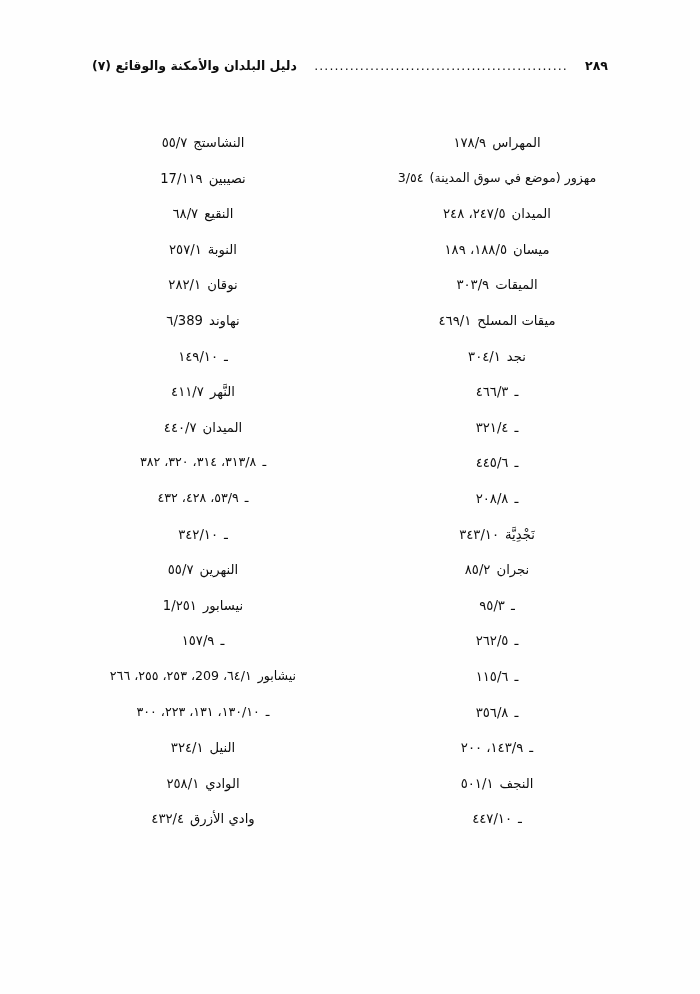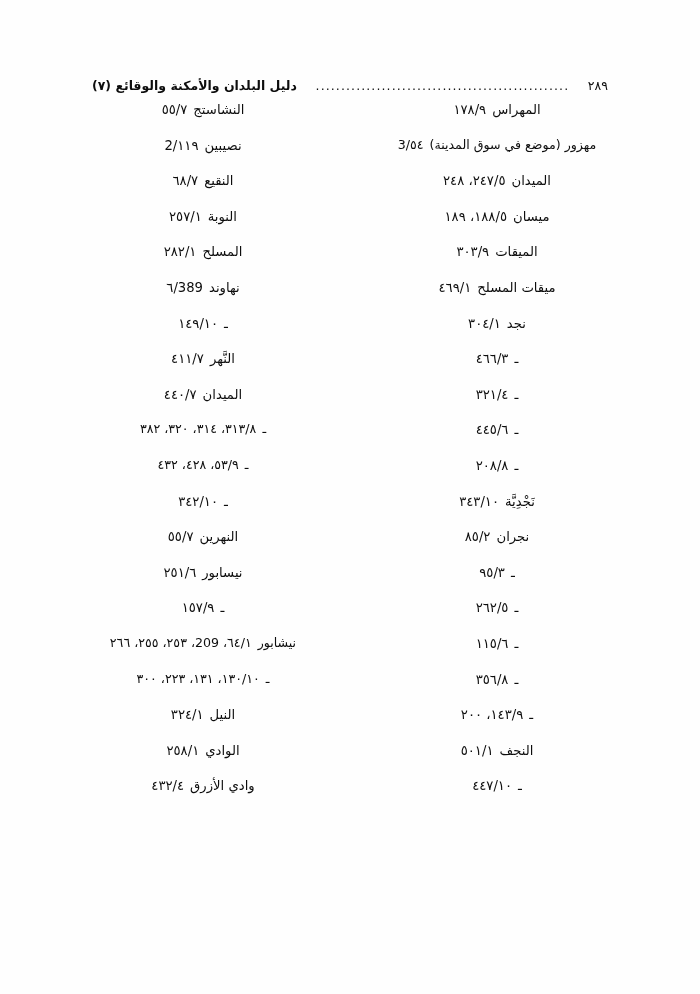--- a/index.html
+++ b/index.html
@@ -32,36 +32,35 @@
     justify-content: flex-start;
     font-size: 12.5px;
     font-weight: bold;
     letter-spacing: 0px;
     white-space: nowrap;
   }
   .header-title {
     font-size: 12.5px;
     font-weight: bold;
     direction: rtl;
-    margin-top: 20px;
   }
   .header-dots {
     flex: 1 1 auto;
     overflow: hidden;
     white-space: nowrap;
     font-weight: normal;
     font-size: 12.5px;
     letter-spacing: 1.1px;
     margin: 0 6px;
     color: #111;
     text-align: center;
   }
   .header-page {
     font-size: 12.5px;
-    font-weight: normal;
+    font-weight: bold;
     direction: rtl;
   }
   
   .columns {
     position: absolute;
     top: 103px;
     left: 70px;
     right: 70px;
     display: flex;
     flex-direction: row;
@@ -86,20 +85,21 @@
     white-space: nowrap;
   }
   .entry .term {
     direction: rtl;
     unicode-bidi: isolate;
   }
   .entry .refs {
     direction: rtl;
     unicode-bidi: isolate;
     margin-right: 6px;
+    margin-top: 33px;
   }
   .entry.dash .term {
     letter-spacing: 0;
   }
   .small {
     font-size: 12.6px;
   }
 </style>
 </head>
 <body>
@@ -197,32 +197,32 @@
         </div>
     </div>
 
     <div class="col col-left">
       <div class="entry">
           <span class="term">النشاستج</span>
           <span class="refs">٥٥/٧</span>
         </div>
       <div class="entry">
           <span class="term">نصيبين</span>
-          <span class="refs">١١٩/2</span>
+          <span class="refs">١١٩/17</span>
         </div>
       <div class="entry">
           <span class="term">النقيع</span>
           <span class="refs">٦٨/٧</span>
         </div>
       <div class="entry">
           <span class="term">النوبة</span>
           <span class="refs">٢٥٧/١</span>
         </div>
       <div class="entry">
-          <span class="term">المسلح</span>
+          <span class="term">نوقان</span>
           <span class="refs">٢٨٢/١</span>
         </div>
       <div class="entry">
           <span class="term">نهاوند</span>
           <span class="refs">389/٦</span>
         </div>
       <div class="entry dash">
           <span class="term">ـ</span>
           <span class="refs">١٤٩/١٠</span>
         </div>
@@ -245,21 +245,21 @@
       <div class="entry dash">
           <span class="term">ـ</span>
           <span class="refs">٣٤٢/١٠</span>
         </div>
       <div class="entry">
           <span class="term">النهرين</span>
           <span class="refs">٥٥/٧</span>
         </div>
       <div class="entry">
           <span class="term">نيسابور</span>
-          <span class="refs">٢٥١/٦</span>
+          <span class="refs">٢٥١/1</span>
         </div>
       <div class="entry dash">
           <span class="term">ـ</span>
           <span class="refs">١٥٧/٩</span>
         </div>
       <div class="entry small">
           <span class="term">نيشابور</span>
           <span class="refs">٦٤/١، 209، ٢٥٣، ٢٥٥، ٢٦٦</span>
         </div>
       <div class="entry dash small">

